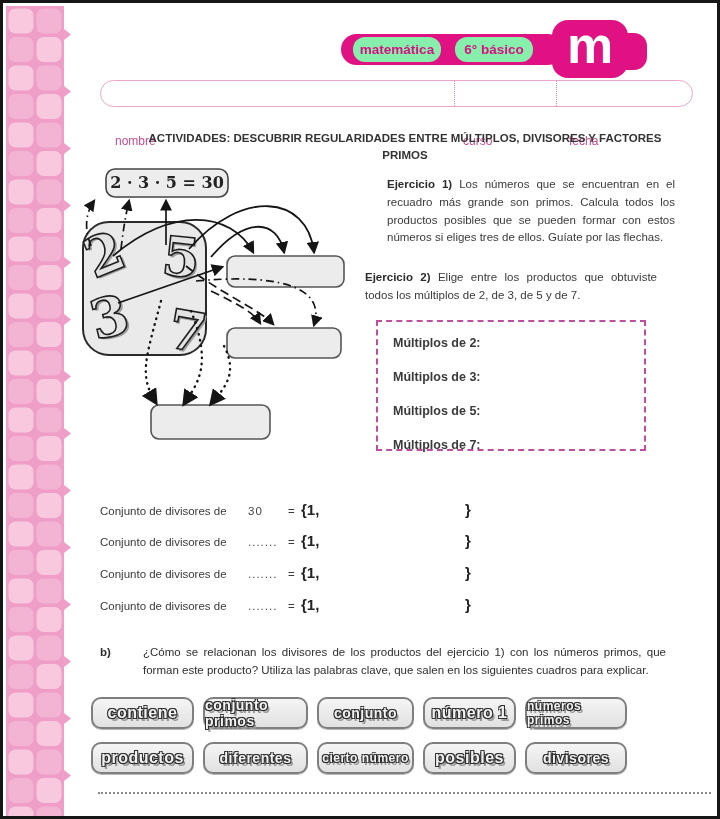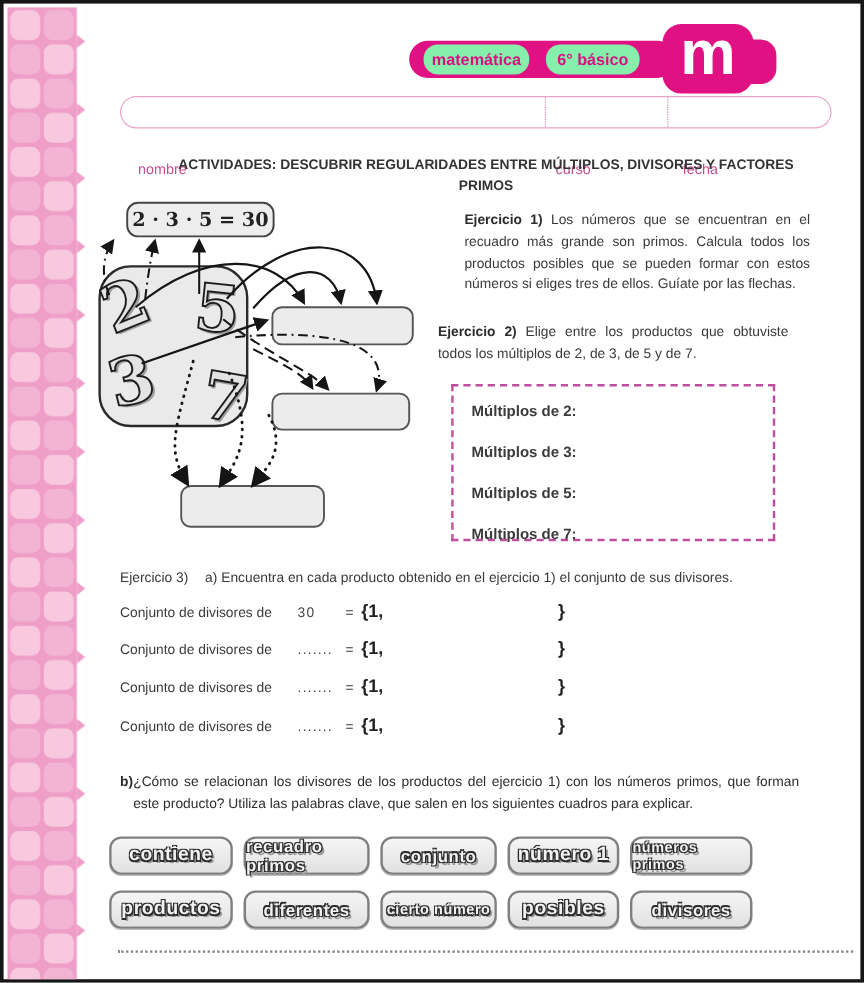--- a/index.html
+++ b/index.html
@@ -63,21 +63,21 @@
     letter-spacing:1px; }
   .divisor-row .eq   { position:absolute; left:188px; top:4px; }
   .divisor-row .open { position:absolute; left:201px; top:0; font-size:15px; font-weight:bold; color:#222; }
   .divisor-row .close{ position:absolute; left:365px; top:0; font-size:15px; font-weight:bold; color:#222; }
   .r1 { top:498px; } .r2 { top:529px; } .r3 { top:561px; } .r4 { top:593px; }
 
   
   .part-b { position:absolute; left:97px; top:641px; width:566px; font-size:11.5px;
     line-height:1.55; text-align:justify; color:#2e2e2e; }
   .part-b .b-label { position:absolute; left:0; top:0; font-weight:bold; }
-  .part-b .b-text { display:block; margin-left:11px; }
+  .part-b .b-text { display:block; margin-left:43px; }
 
   
   .tiles { position:absolute; left:88px; display:flex; gap:9px; }
   .tiles.row1 { top:694px; }
   .tiles.row2 { top:739px; }
   .tile { height:32px; border:2px solid #7f7f7f; border-radius:10px;
     background:linear-gradient(#f5f5f5,#e1e1e1);
     display:flex; align-items:center; justify-content:center;
     box-shadow:0 1px 0 #bbb; }
   .tile span { font-weight:bold; letter-spacing:0.5px; color:#f2f2f2;
@@ -189,21 +189,20 @@
 
   <p class="ej ej2"><b>Ejercicio 2)</b> <span>Elige entre los productos que obtuviste todos los múltiplos de 2, de 3, de 5 y de 7.</span></p>
 
   <div class="multiples-box">
     <span class="mult-item">Múltiplos de 2:</span>
     <span class="mult-item">Múltiplos de 3:</span>
     <span class="mult-item">Múltiplos de 5:</span>
     <span class="mult-item">Múltiplos de 7:</span>
   </div>
 
-  <p class="ej3-head"><span class="lbl">Ejercicio 3)</span><span>a) Encuentra en cada producto obtenido en el ejercicio 1) el conjunto de sus divisores.</span></p>
 
   <div class="divisor-row r1">
     <span class="lab">Conjunto de divisores de</span>
     <span class="val">30</span>
     <span class="eq">=</span>
     <span class="open">{1,</span>
     <span class="close">}</span>
   </div>
   <div class="divisor-row r2">
     <span class="lab">Conjunto de divisores de</span>
@@ -230,21 +229,21 @@
   <div class="part-b">
     <span class="b-label">b)</span>
     <span class="b-text">¿Cómo se relacionan los divisores de los productos del ejercicio 1) con los números primos, que forman este producto? Utiliza las palabras clave, que salen en los siguientes cuadros para explicar.</span>
   </div>
 
   <div class="tiles row1">
     <div class="tile w103">
         <span class="fs-lg">contiene</span>
       </div>
     <div class="tile w105">
-        <span class="fs-md">recuadro primos</span>
+        <span class="fs-md">conjunto primos</span>
       </div>
     <div class="tile w97">
         <span class="fs-md">conjunto</span>
       </div>
     <div class="tile w93">
         <span class="fs-lg">número 1</span>
       </div>
     <div class="tile w102">
         <span class="fs-sm">números primos</span>
       </div>

